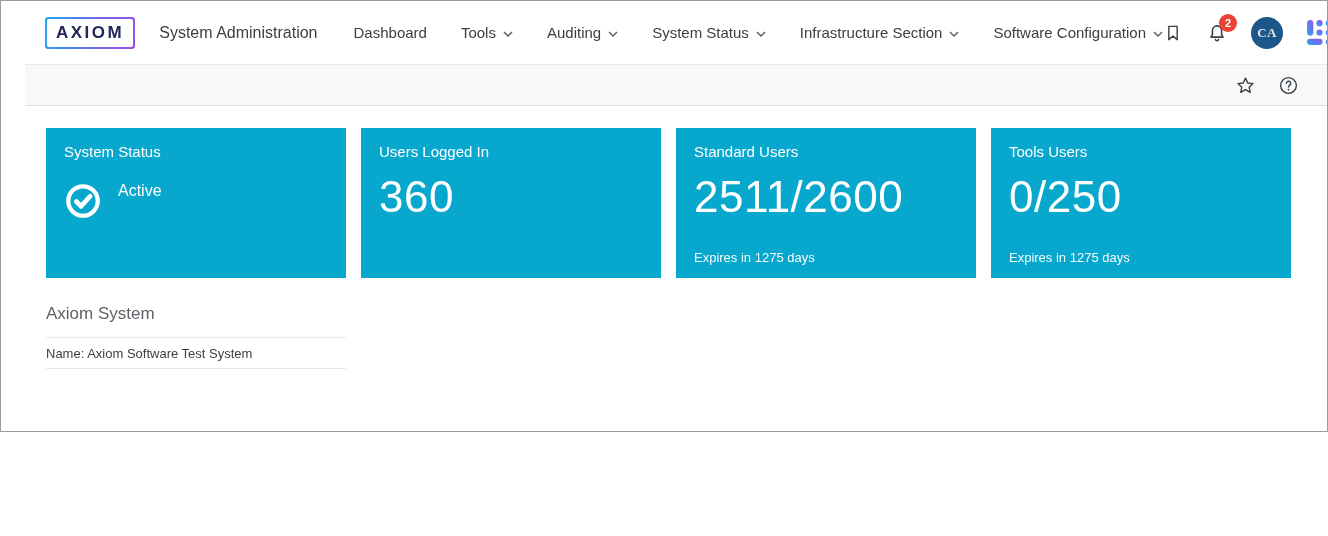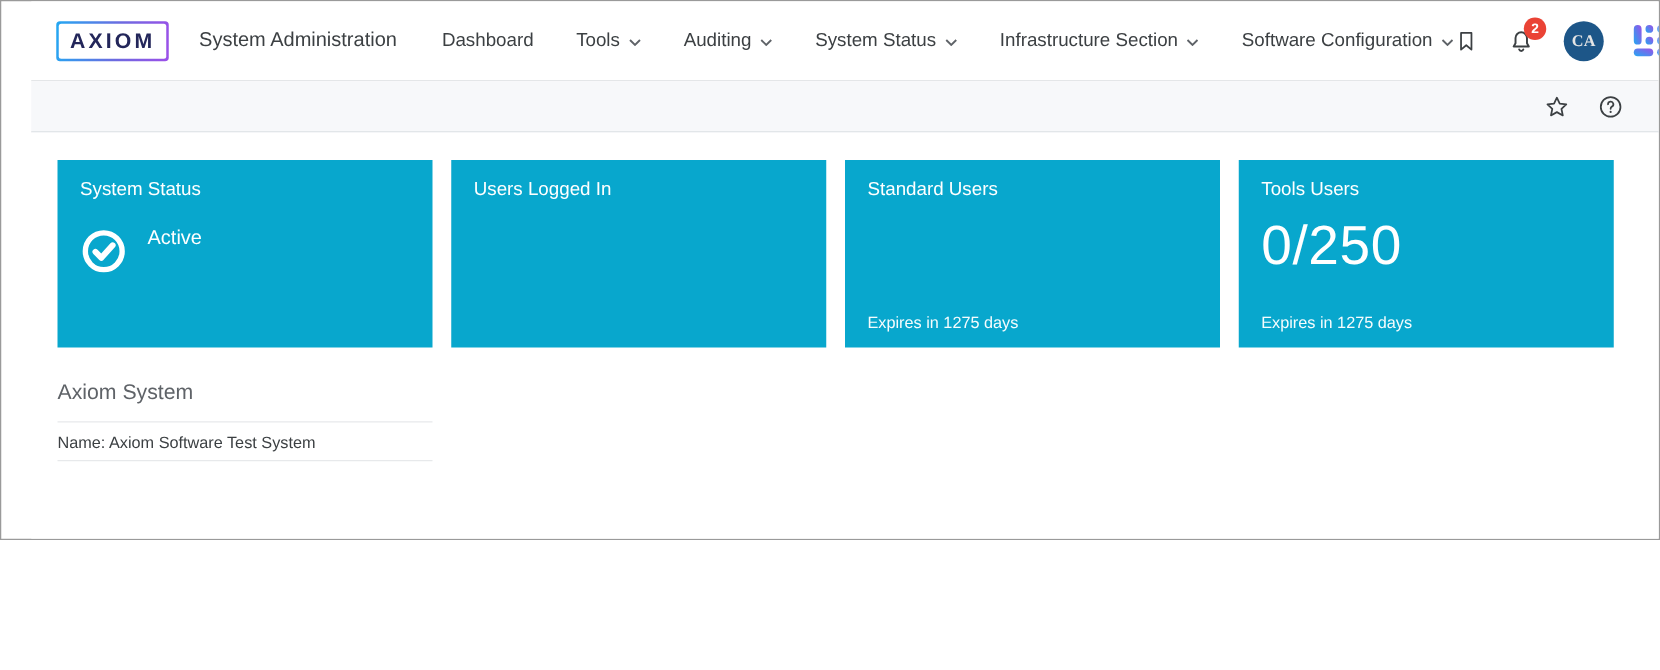--- a/index.html
+++ b/index.html
@@ -171,24 +171,26 @@
               <circle cx="20" cy="20" r="15.5" stroke="#fff" stroke-width="4.5"></circle>
               <path d="M13 20.5l5 5 9.5-10.5" stroke="#fff" stroke-width="5" stroke-linecap="round" stroke-linejoin="round"></path>
             </svg>
           </span>
           <span class="status-text">Active</span>
         </div>
       </section>
 
       <section class="card">
         <div class="card-title">Users Logged In</div>
+        <div class="card-value">360</div>
       </section>
 
       <section class="card">
         <div class="card-title">Standard Users</div>
+        <div class="card-value">2511/2600</div>
         <div class="card-foot">Expires in 1275 days</div>
       </section>
 
       <section class="card">
         <div class="card-title">Tools Users</div>
         <div class="card-value">0/250</div>
         <div class="card-foot">Expires in 1275 days</div>
       </section>
 
     </div>

